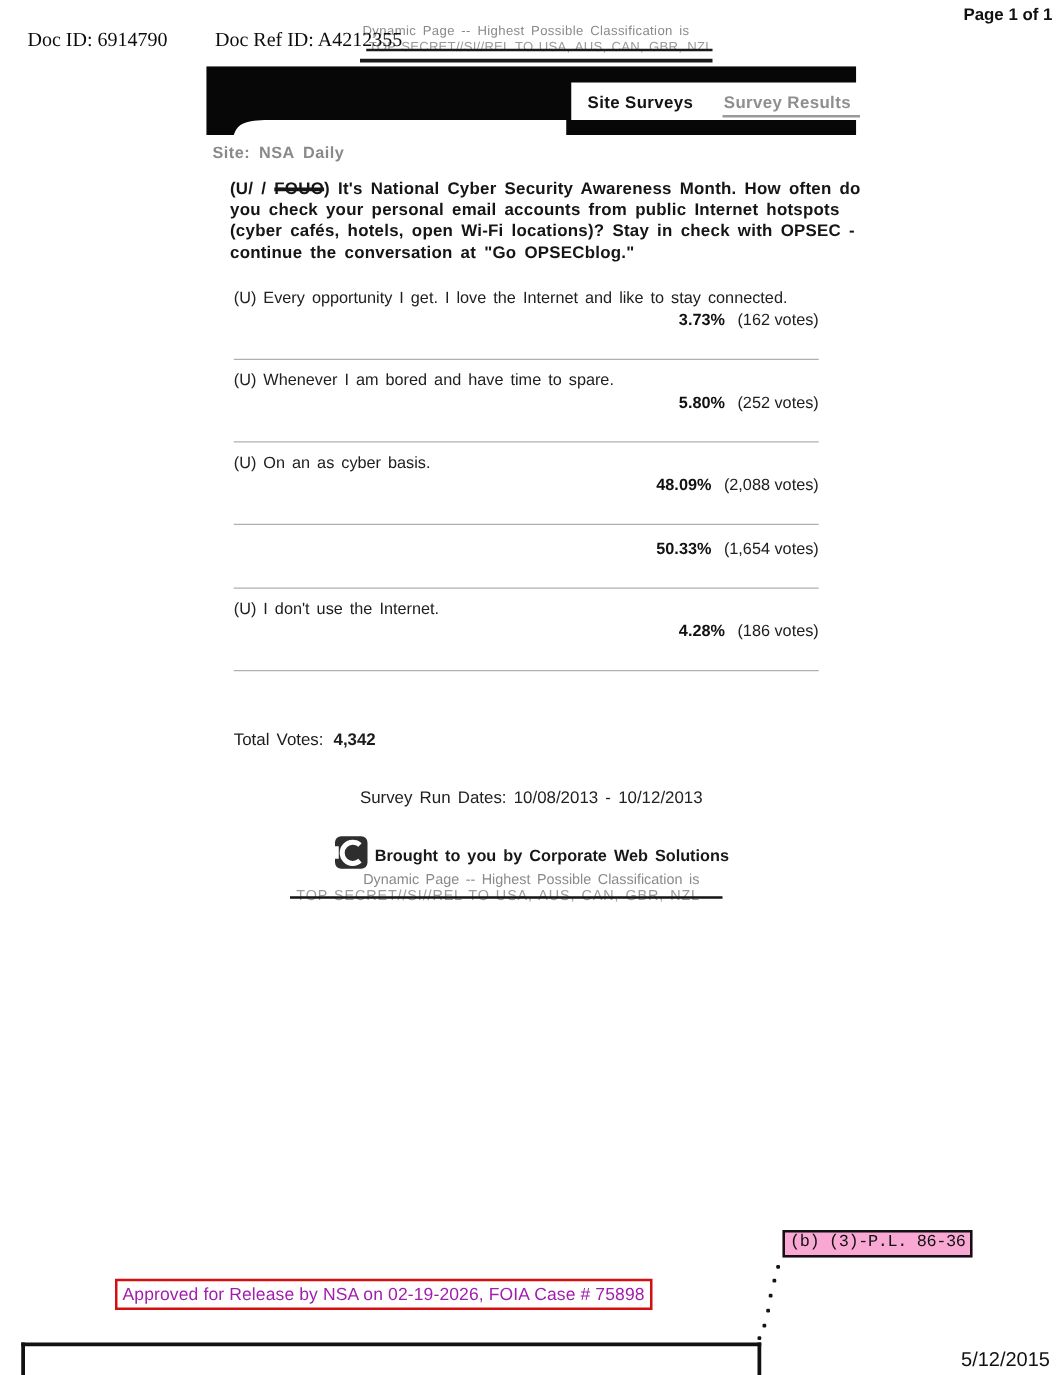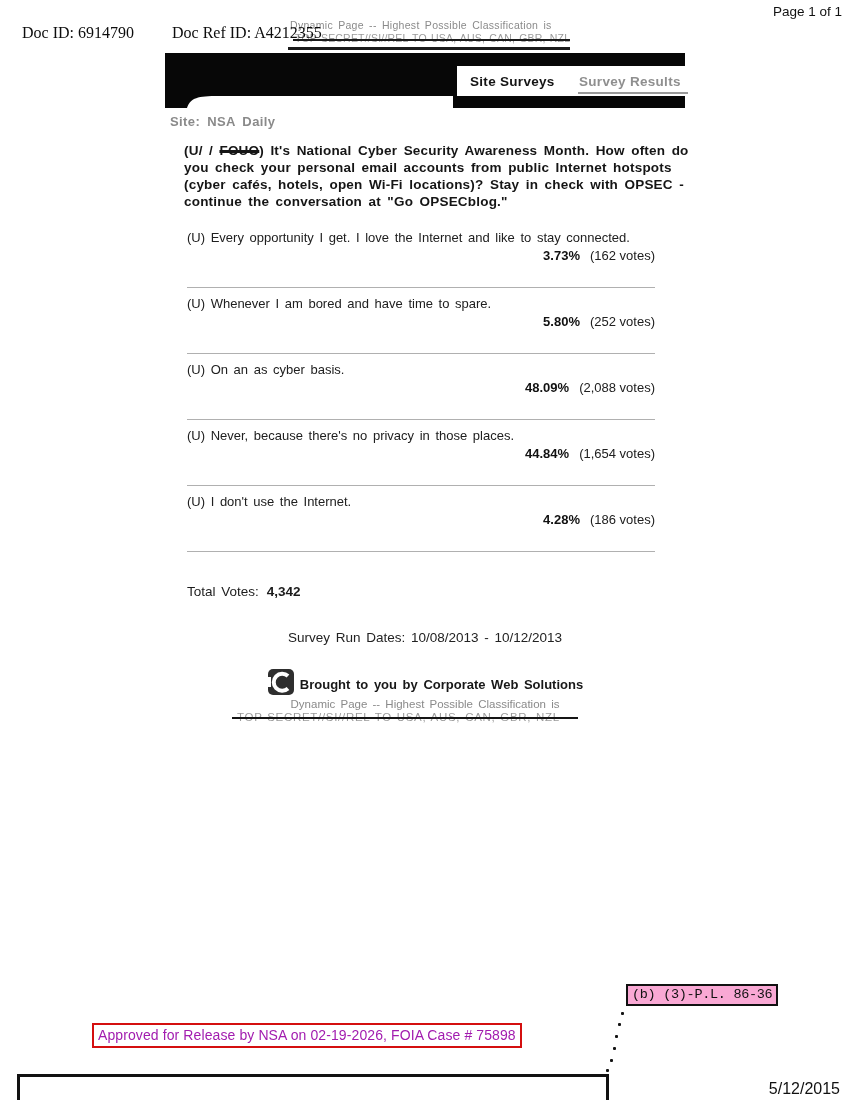--- a/index.html
+++ b/index.html
@@ -1,20 +1,20 @@
 <!DOCTYPE html>
 <html><head>
 <meta charset="utf-8">
 <style>
   html,body { margin:0; padding:0; background:#fff; }
   .page {
     position:relative; width:850px; height:1100px; background:#ffffff;
     font-family:"Liberation Sans", sans-serif; color:#1c1c1c; overflow:hidden;
   }
-  .page-indicator { position:absolute; top:4px; right:8px; font-size:13.5px; color:#111; }
+  .page-indicator { position:absolute; top:4px; right:8px; font-size:13.5px; color:#111;font-weight:bold; }
   .doc-header {
     position:absolute; top:24px; left:22px; font-family:"Liberation Serif", serif;
     font-size:16px; color:#0d0d0d; white-space:nowrap; z-index:3;
   }
   .doc-header .doc-id { margin-right:38px; }
 
   .class-top-1 { position:absolute; left:290px; top:19px; font-size:10.5px; color:#8a8a8a; letter-spacing:.3px; word-spacing:2px; white-space:nowrap; z-index:1; }
   .class-top-2 { position:absolute; left:295px; top:32px; font-size:10.5px; color:#9a9a9a; letter-spacing:.2px; word-spacing:1px; white-space:nowrap; z-index:1; }
   .rule { position:absolute; background:#1a1a1a; z-index:2; }
   .rule-strike-top { left:293px; top:39px; width:277px; height:2px; }
@@ -105,22 +105,21 @@
     </div>
     <div class="option">
       <div class="option-text">(U) Whenever I am bored and have time to spare.</div>
       <div class="option-votes"><span class="pct">5.80%</span><span class="votes">(252 votes)</span></div>
     </div>
     <div class="option">
       <div class="option-text">(U) On an as cyber basis.</div>
       <div class="option-votes"><span class="pct">48.09%</span><span class="votes">(2,088 votes)</span></div>
     </div>
     <div class="option">
-      <div class="option-text">(U) Never, because there's no privacy in those places.</div>
-      <div class="option-votes"><span class="pct">44.84%</span><span class="votes">(1,654 votes)</span></div>
+      <div class="option-votes"><span class="pct">50.33%</span><span class="votes">(1,654 votes)</span></div>
     </div>
     <div class="option">
       <div class="option-text">(U) I don't use the Internet.</div>
       <div class="option-votes"><span class="pct">4.28%</span><span class="votes">(186 votes)</span></div>
     </div>
   </div>
 
   <div class="total-row">
     <span>Total Votes:</span><span class="total-value">4,342</span>
   </div>

